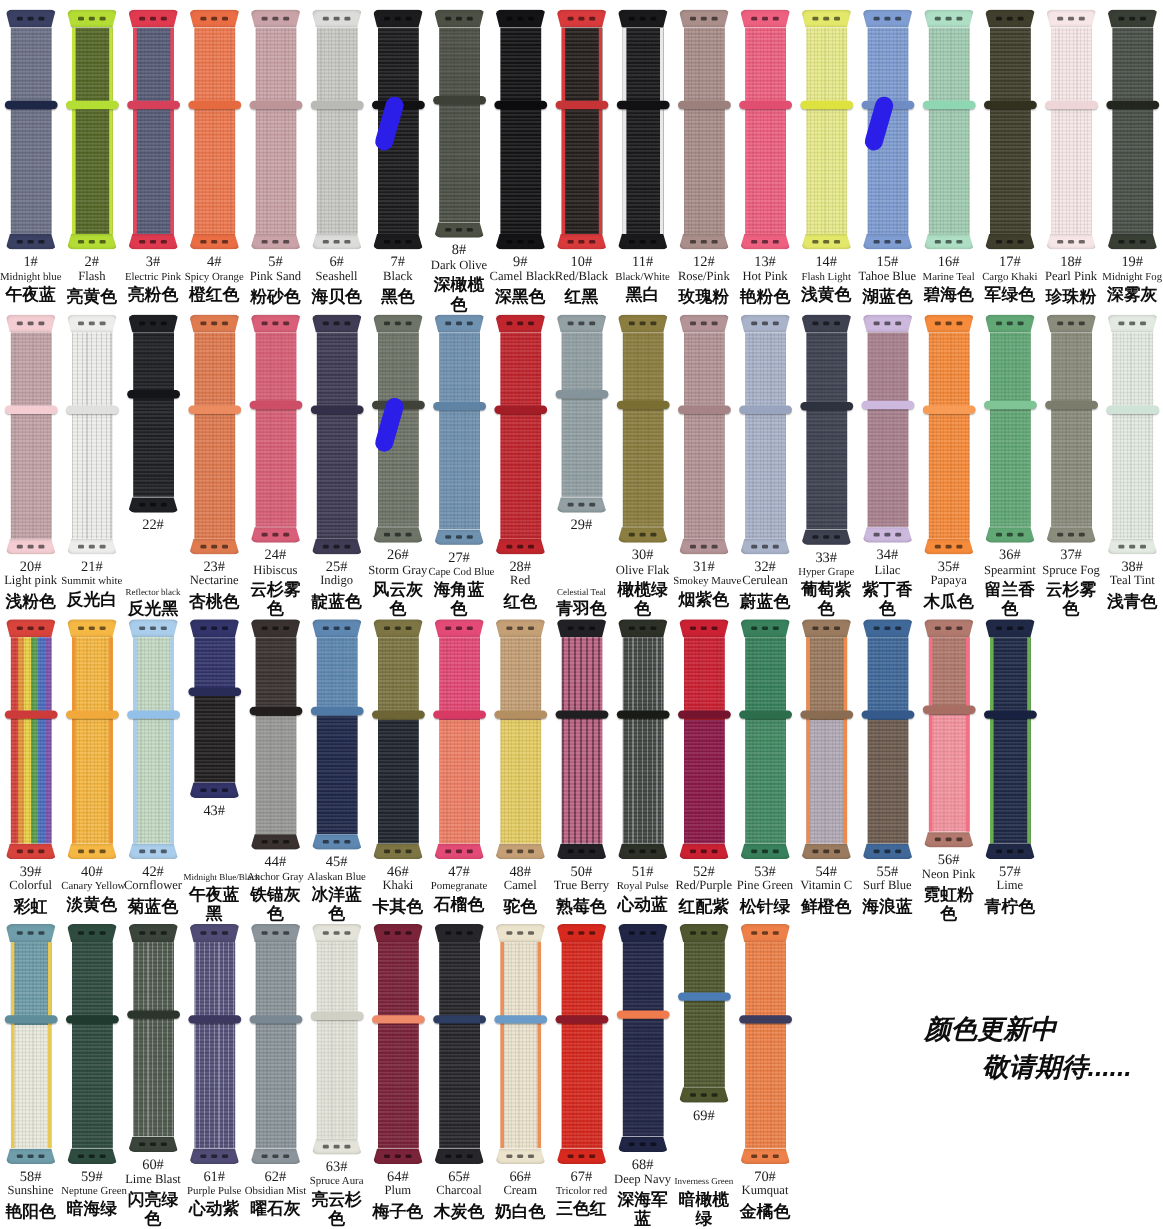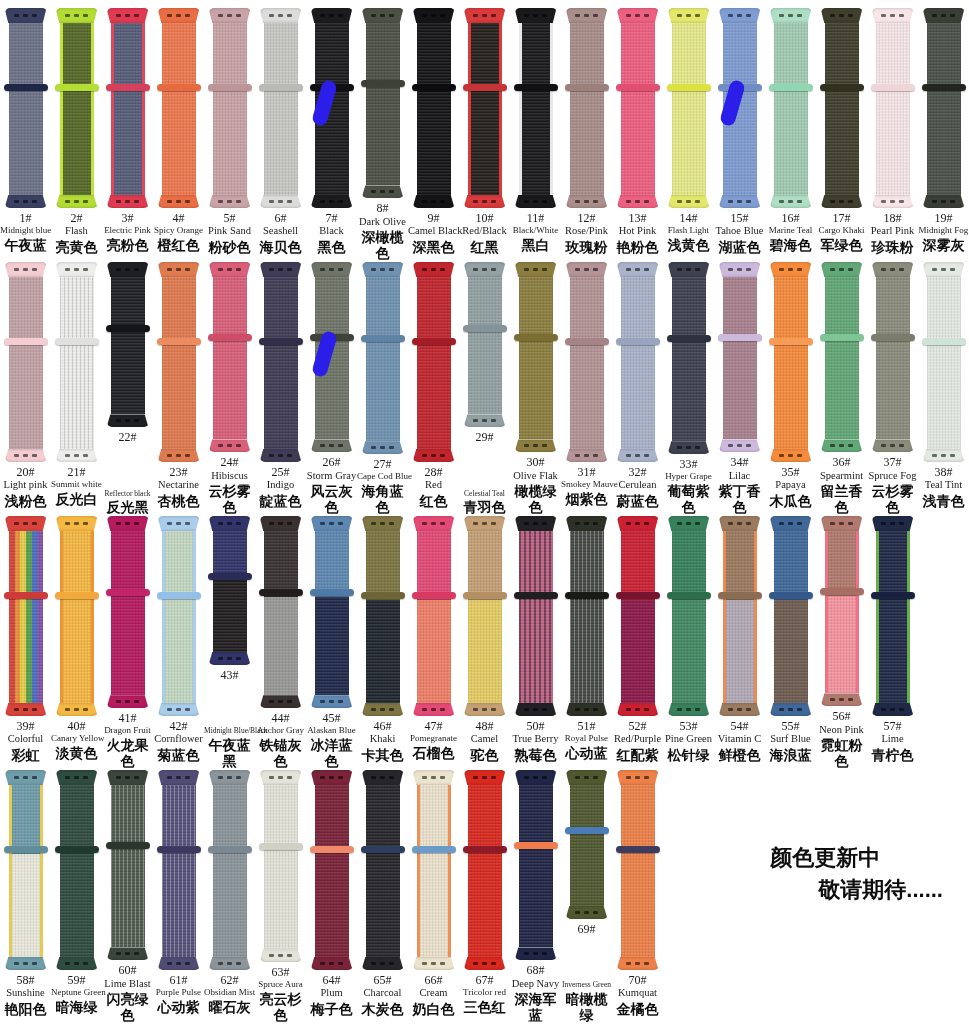--- a/index.html
+++ b/index.html
@@ -21,21 +21,21 @@
   .mark{position:absolute;width:15px;height:46px;border-radius:9px;left:11px;top:36%;
         transform:rotate(16deg);z-index:3;}
   .labels{text-align:center;line-height:1.18;margin-top:3px;width:51px;}
   .num{font-size:12px;color:#1b1b1b;}
   .en{font-size:10.5px;color:#1b1b1b;white-space:nowrap;}
   .en.md{font-size:9px;font-family:Liberation Serif, serif;}
   .en.sm{font-size:7.5px;margin-top:45px;}
   .zh{font-size:14px;font-weight:bold;color:#0e0e0e;margin-top:1px;
       font-family:"Liberation Sans", sans-serif;}
   .footer{position:absolute;right:26px;top:842px;font-family:"Liberation Sans", sans-serif;
-          font-weight:bold;font-size:22px;color:#0e0e0e;line-height:1.45;}
+          font-weight:bold;font-size:22px;color:#0e0e0e;line-height:1.45;font-style:italic;}
   .footer .l2{padding-left:48px;}
 </style>
 </head>
 <body>
 
 <div class="page">
   <div id="rows">
       <div class="band-row">
         <div class="cell">
           <div class="bandbox">
@@ -875,41 +875,20 @@
               <span class="slot"></span>
               <span class="slot"></span>
               <span class="slot"></span>
             </div>
             <div class="keeper" style="background: rgb(240, 169, 58);"></div>
           </div>
           <div class="labels">
             <div class="num">40#</div>
             <div class="en md">Canary Yellow</div>
             <div class="zh">淡黄色</div>
-          </div>
-        </div>
-        <div class="cell">
-          <div class="bandbox">
-            <div class="adapter top" style="background: rgb(181, 27, 94);">
-              <span class="slot"></span>
-              <span class="slot"></span>
-              <span class="slot"></span>
-            </div>
-            <div class="strap" style="background-image: repeating-linear-gradient(rgba(255, 255, 255, 0.1) 0px, rgba(255, 255, 255, 0.1) 1px, rgba(0, 0, 0, 0.06) 2px, rgba(0, 0, 0, 0) 3px), repeating-linear-gradient(90deg, rgba(0, 0, 0, 0.07) 0px, rgba(0, 0, 0, 0.07) 1px, rgba(0, 0, 0, 0) 1px, rgba(0, 0, 0, 0) 3px), linear-gradient(rgb(181, 27, 94), rgb(181, 27, 94));"></div>
-            <div class="adapter bot" style="background: rgb(181, 27, 94);">
-              <span class="slot"></span>
-              <span class="slot"></span>
-              <span class="slot"></span>
-            </div>
-            <div class="keeper" style="background: rgb(194, 36, 106);"></div>
-          </div>
-          <div class="labels">
-            <div class="num">41#</div>
-            <div class="en md">Dragon Fruit</div>
-            <div class="zh">火龙果色</div>
           </div>
         </div>
         <div class="cell">
           <div class="bandbox">
             <div class="adapter top" style="background: rgb(169, 205, 234);">
               <span class="slot"></span>
               <span class="slot"></span>
               <span class="slot"></span>
             </div>
             <div class="strap" style="background-image: repeating-linear-gradient(rgba(255, 255, 255, 0.1) 0px, rgba(255, 255, 255, 0.1) 1px, rgba(0, 0, 0, 0.06) 2px, rgba(0, 0, 0, 0) 3px), repeating-linear-gradient(90deg, rgba(0, 0, 0, 0.07) 0px, rgba(0, 0, 0, 0.07) 1px, rgba(0, 0, 0, 0) 1px, rgba(0, 0, 0, 0) 3px), linear-gradient(rgb(196, 217, 195), rgb(196, 217, 195)); box-shadow: rgb(169, 205, 234) 3px 0px 0px 0px inset, rgb(169, 205, 234) -3px 0px 0px 0px inset;"></div>

